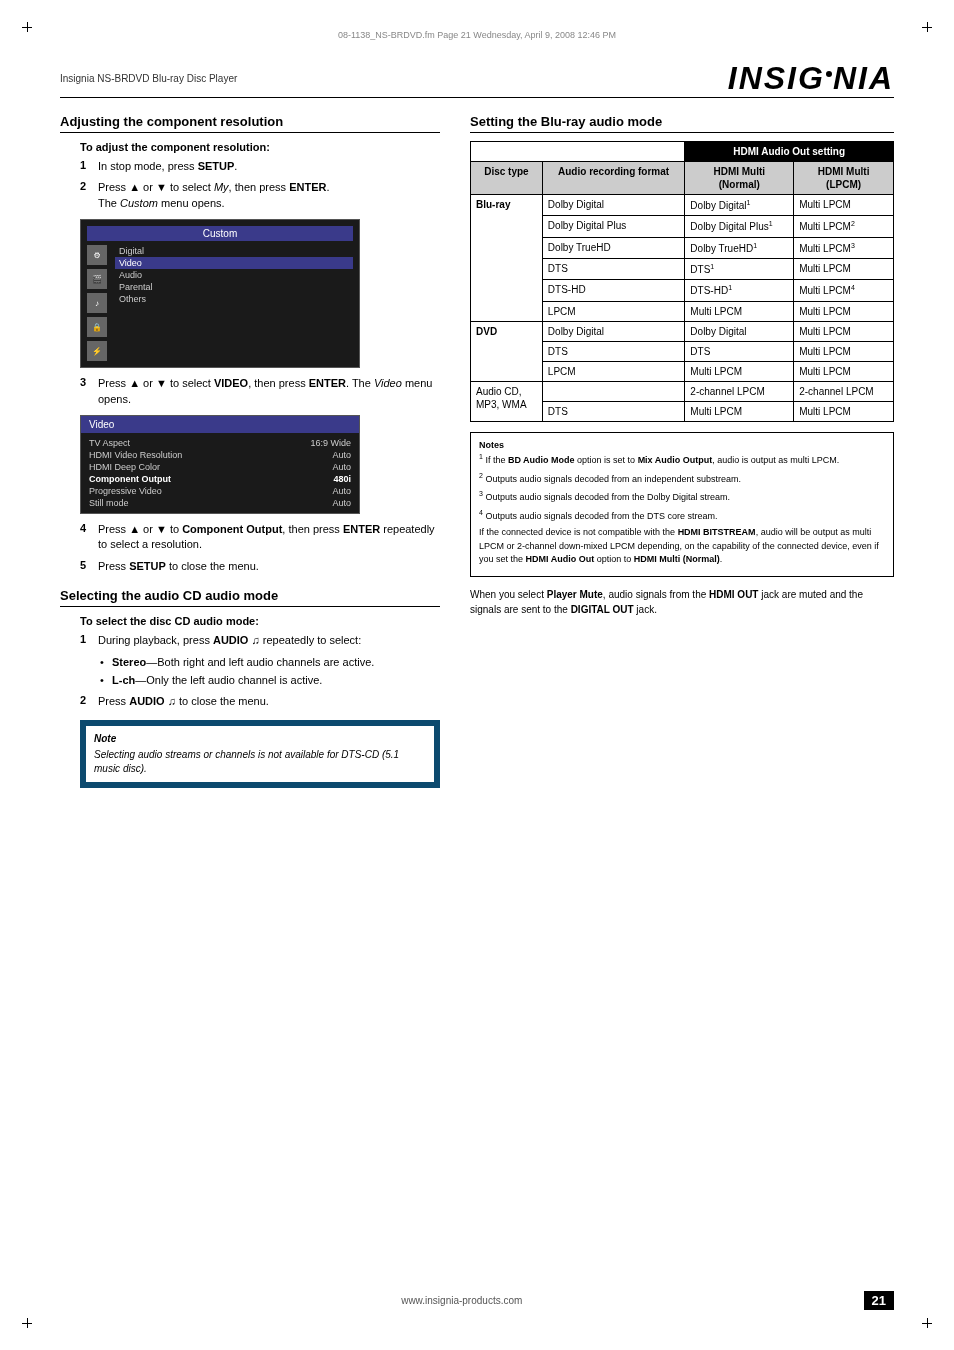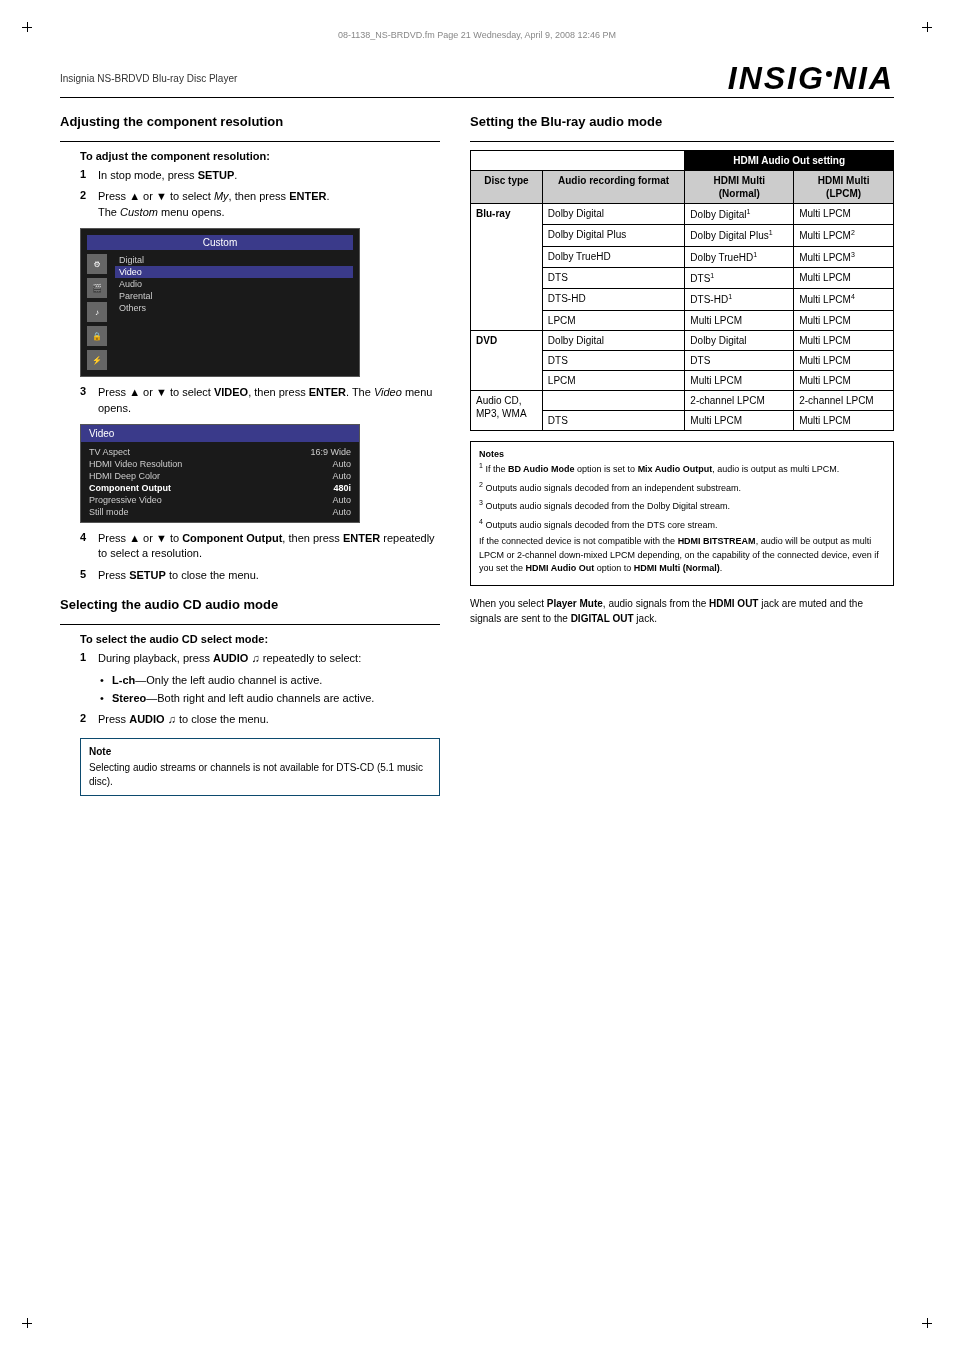--- a/index.html
+++ b/index.html
@@ -64,21 +64,21 @@
     .right-column {
       flex: 1;
     }
 
     
     .section-title {
       font-size: 13px;
       font-weight: bold;
       margin-bottom: 8px;
       border-bottom: 1px solid #000;
-      padding-bottom: 12px;
+      padding-bottom: 3px;
     }
 
     .subsection-title {
       font-size: 11px;
       font-weight: bold;
       margin-bottom: 6px;
     }
 
     
     .steps-list {
@@ -201,25 +201,26 @@
       content: '•';
       position: absolute;
       left: 0;
     }
     .bullet-list li strong {
       font-weight: bold;
     }
 
     
     .note-box {
-      border: 1px solid #0c4a6e;
+      border: 6px solid #0c4a6e;
       padding: 6px 8px;
       margin-top: 10px;
       font-size: 10px;
       line-height: 1.4;
+      font-style: italic;
     }
     .note-box .note-title {
       font-weight: bold;
       font-size: 10px;
       margin-bottom: 2px;
     }
 
     
     .audio-table {
       width: 100%;
@@ -438,32 +439,32 @@
           <span class="step-text">Press ▲ or ▼ to <strong>Component Output</strong>, then press <strong>ENTER</strong> repeatedly to select a resolution.</span>
         </li>
         <li>
           <span class="step-num">5</span>
           <span class="step-text">Press <strong>SETUP</strong> to close the menu.</span>
         </li>
       </ol>
 
       <div class="section-title" style="margin-top:14px;">Selecting the audio CD audio mode</div>
 
-      <div class="subsection-title indented">To select the audio CD select mode:</div>
+      <div class="subsection-title indented">To select the disc CD audio mode:</div>
 
       <ol class="steps-list indented">
         <li>
           <span class="step-num">1</span>
           <span class="step-text">During playback, press <strong>AUDIO ♫</strong> repeatedly to select:</span>
         </li>
       </ol>
 
       <ul class="bullet-list" style="padding-left: 40px; margin-bottom: 6px;">
+        <li><strong>Stereo</strong>—Both right and left audio channels are active.</li>
         <li><strong>L-ch</strong>—Only the left audio channel is active.</li>
-        <li><strong>Stereo</strong>—Both right and left audio channels are active.</li>
       </ul>
 
       <ol class="steps-list indented" start="2">
         <li>
           <span class="step-num">2</span>
           <span class="step-text">Press <strong>AUDIO ♫</strong> to close the menu.</span>
         </li>
       </ol>
 
       <div class="note-box" style="margin-left:20px; margin-top:10px;">
@@ -565,14 +566,18 @@
         <p>If the connected device is not compatible with the <strong>HDMI BITSTREAM</strong>, audio will be output as multi LPCM or 2-channel down-mixed LPCM depending, on the capability of the connected device, even if you set the <strong>HDMI Audio Out</strong> option to <strong>HDMI Multi (Normal)</strong>.</p>
       </div>
 
       <div class="audio-mute-text">
         When you select <strong>Player Mute</strong>, audio signals from the <strong>HDMI OUT</strong> jack are muted and the signals are sent to the <strong>DIGITAL OUT</strong> jack.
       </div>
 
     </div>
   </div>
 
+  <div class="footer">
+    <div class="footer-url">www.insignia-products.com</div>
+    <div class="page-number">21</div>
+  </div>
 
 </div>
 
 </body></html>

